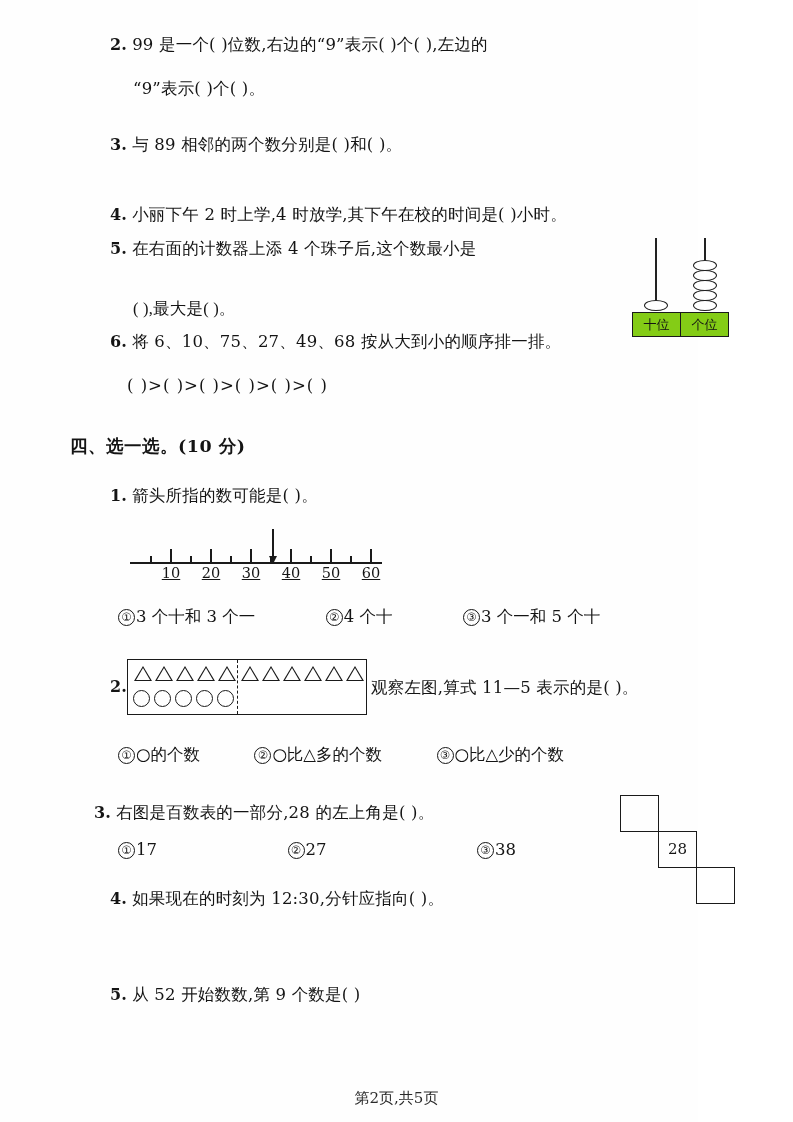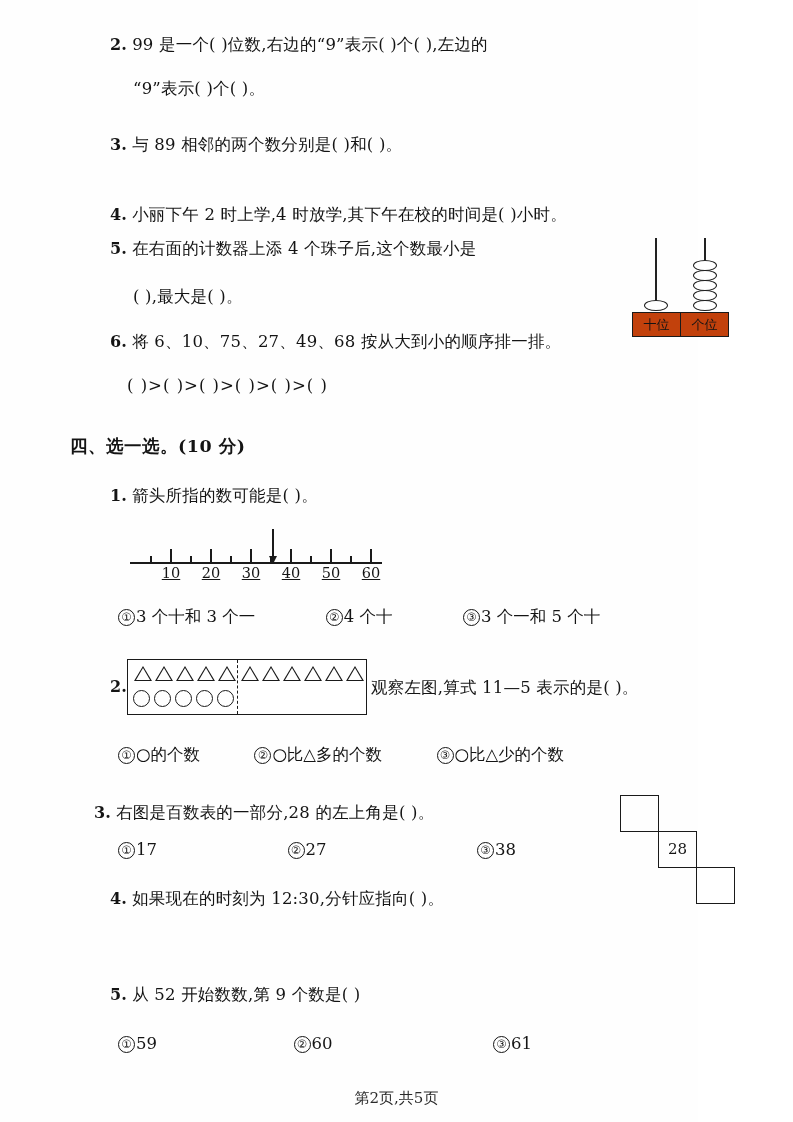--- a/index.html
+++ b/index.html
@@ -77,21 +77,21 @@
     position: absolute;
     width: 2px;
     background: #222;
   }
   .base-box {
     position: absolute;
     border: 1.6px solid #1a1a1a;
     box-sizing: border-box;
     font-size: 13px;
     text-align: center;
-    background: #c2410c;
+    background: #84cc16;
     font-family: "DejaVu Serif", "Liberation Serif", serif;
   }
   .bead {
     position: absolute;
     width: 24px;
     height: 11px;
     border: 1.7px solid #1e1e1e;
     border-radius: 50%;
     box-sizing: border-box;
     background: #fff;
@@ -241,21 +241,21 @@
 
   <div class="qline" style="left:110px; top:186px;margin-top:20px;">
     <span class="qnum">4.</span>
     <span>小丽下午 2 时上学,4 时放学,其下午在校的时间是(        )小时。</span>
   </div>
 
   <div class="qline" style="left:110px; top:240px;">
     <span class="qnum">5.</span>
     <span>在右面的计数器上添 4 个珠子后,这个数最小是</span>
   </div>
-  <div class="qline" style="left:133px; top:288px;">
+  <div class="qline" style="left:133px; top:300px;font-family:Liberation Serif, serif;">
     <span>(        ),最大是(        )。</span>
   </div>
 
   <div class="qline" style="left:110px; top:333px;">
     <span class="qnum">6.</span>
     <span>将 6、10、75、27、49、68 按从大到小的顺序排一排。</span>
   </div>
   <div class="qline" style="left:127px; top:377px; letter-spacing:1px;">
     <span>(        )&gt;(        )&gt;(        )&gt;(        )&gt;(        )&gt;(        )</span>
   </div>
@@ -408,31 +408,18 @@
 
   <div class="qline" style="left:110px; top:890px;">
     <span class="qnum">4.</span>
     <span>如果现在的时刻为 12:30,分针应指向(        )。</span>
   </div>
 
   <div class="qline" style="left:110px; top:986px;">
     <span class="qnum">5.</span>
     <span>从 52 开始数数,第 9 个数是(        )</span>
   </div>
-  <div class="opt-row" style="left:118px; top:1034px;">
-    <span class="opt">
-      <span class="circnum">①</span><span>59</span>
-    </span>
-    <span style="display:inline-block; width:126px;"></span>
-    <span class="opt">
-      <span class="circnum">②</span><span>60</span>
-    </span>
-    <span style="display:inline-block; width:150px;"></span>
-    <span class="opt">
-      <span class="circnum">③</span><span>61</span>
-    </span>
-  </div>
 
   <div id="footer">
     <span>第2页,共5页</span>
   </div>
 
 </div>
 
 </body></html>

